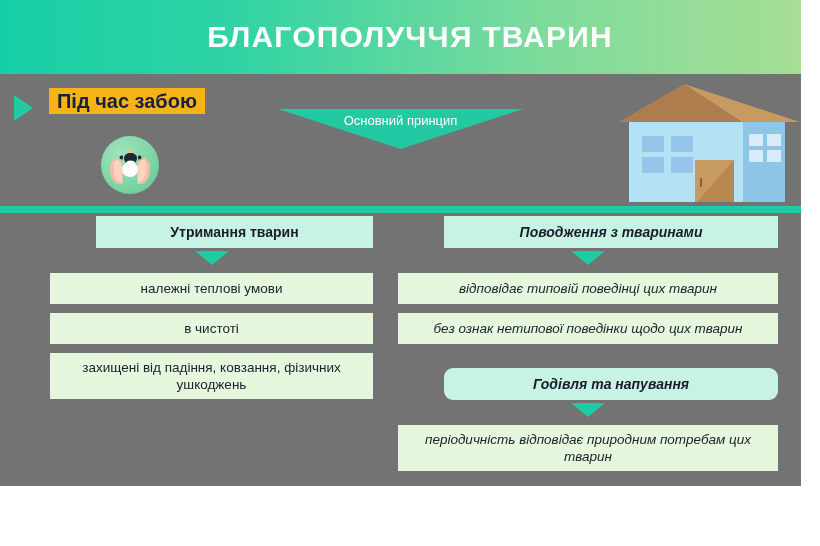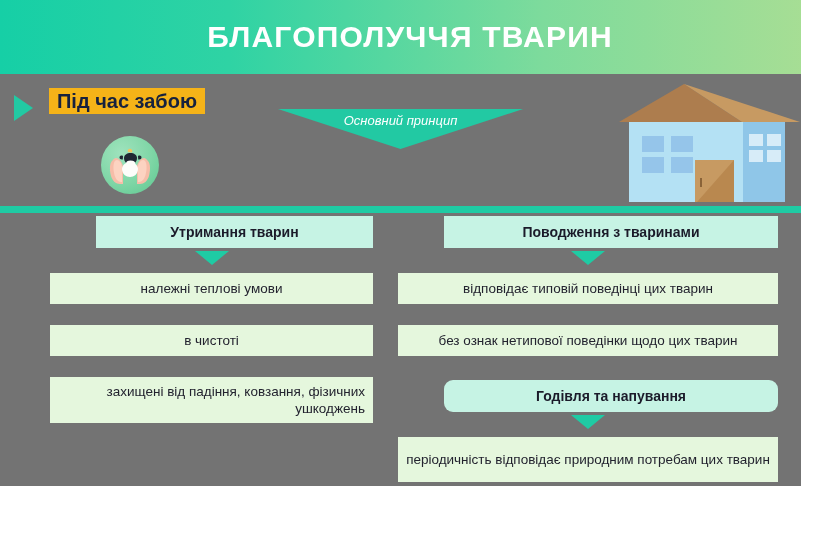--- a/index.html
+++ b/index.html
@@ -51,42 +51,41 @@
 
   .principle-banner{
     position:absolute;left:278px;top:109px;
     width:245px;height:40px;
   }
   .principle-banner svg{display:block;}
   .principle-label{
     position:absolute;left:278px;top:113px;width:245px;
     text-align:center;color:#ffffff;font-size:13px;
     white-space:nowrap;
-    font-style:italic;
   }
   .principle-text{
     position:absolute;left:150px;top:170px;width:500px;
     text-align:center;font-size:14px;color:#24242f;
     white-space:nowrap;
   }
 
   .barn{
     position:absolute;left:614px;top:84px;width:196px;height:118px;
   }
 
   
   .divider{
     position:absolute;left:0;top:206px;width:820px;height:7px;
     background:#1fcba4;
   }
 
   
   .col{position:absolute;}
   .col-left{left:50px;top:216px;width:323px;}
-  .col-right{left:398px;top:216px;width:380px;}
+  .col-right{left:398px;top:216px;width:380px;font-style:italic;}
 
   .sect-head{
     background:#c6f3e4;
     height:32px;
     display:flex;align-items:center;justify-content:center;
     font-size:14px;font-weight:bold;color:#1b1b2a;
     text-align:center;
     margin-left:46px;
   }
   .arrow-down{
@@ -102,21 +101,21 @@
     display:flex;align-items:center;justify-content:center;
     text-align:center;
     font-size:13.5px;color:#23232f;
     line-height:17px;
     padding:6px 8px;
     box-sizing:border-box;
   }
   .h-36{min-height:31px;}
   .h-2l{min-height:45px;}
   .h-3l{min-height:61px;}
-  .gap-8{margin-top:21px;text-align:right;}
+  .gap-8{margin-top:9px;}
   .gap-22{margin-top:24px;border-radius:9px;}
 
   
   .footer{
     position:absolute;left:0;bottom:0;width:820px;height:60px;background:#ffffff;
   }
 </style>
 </head>
 <body>
 

